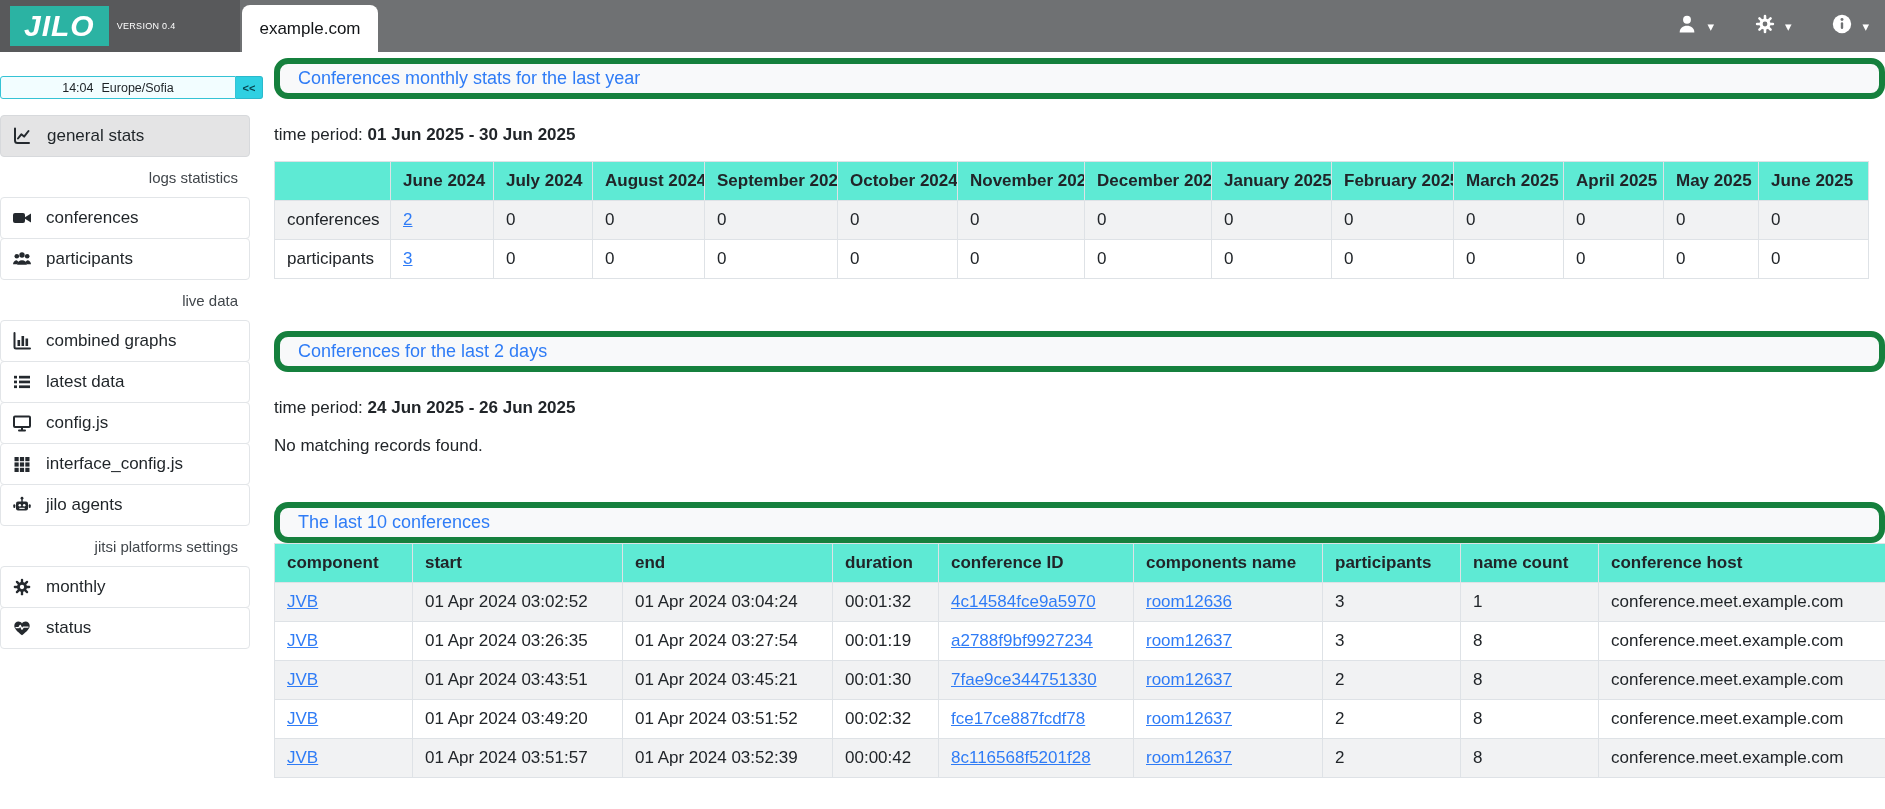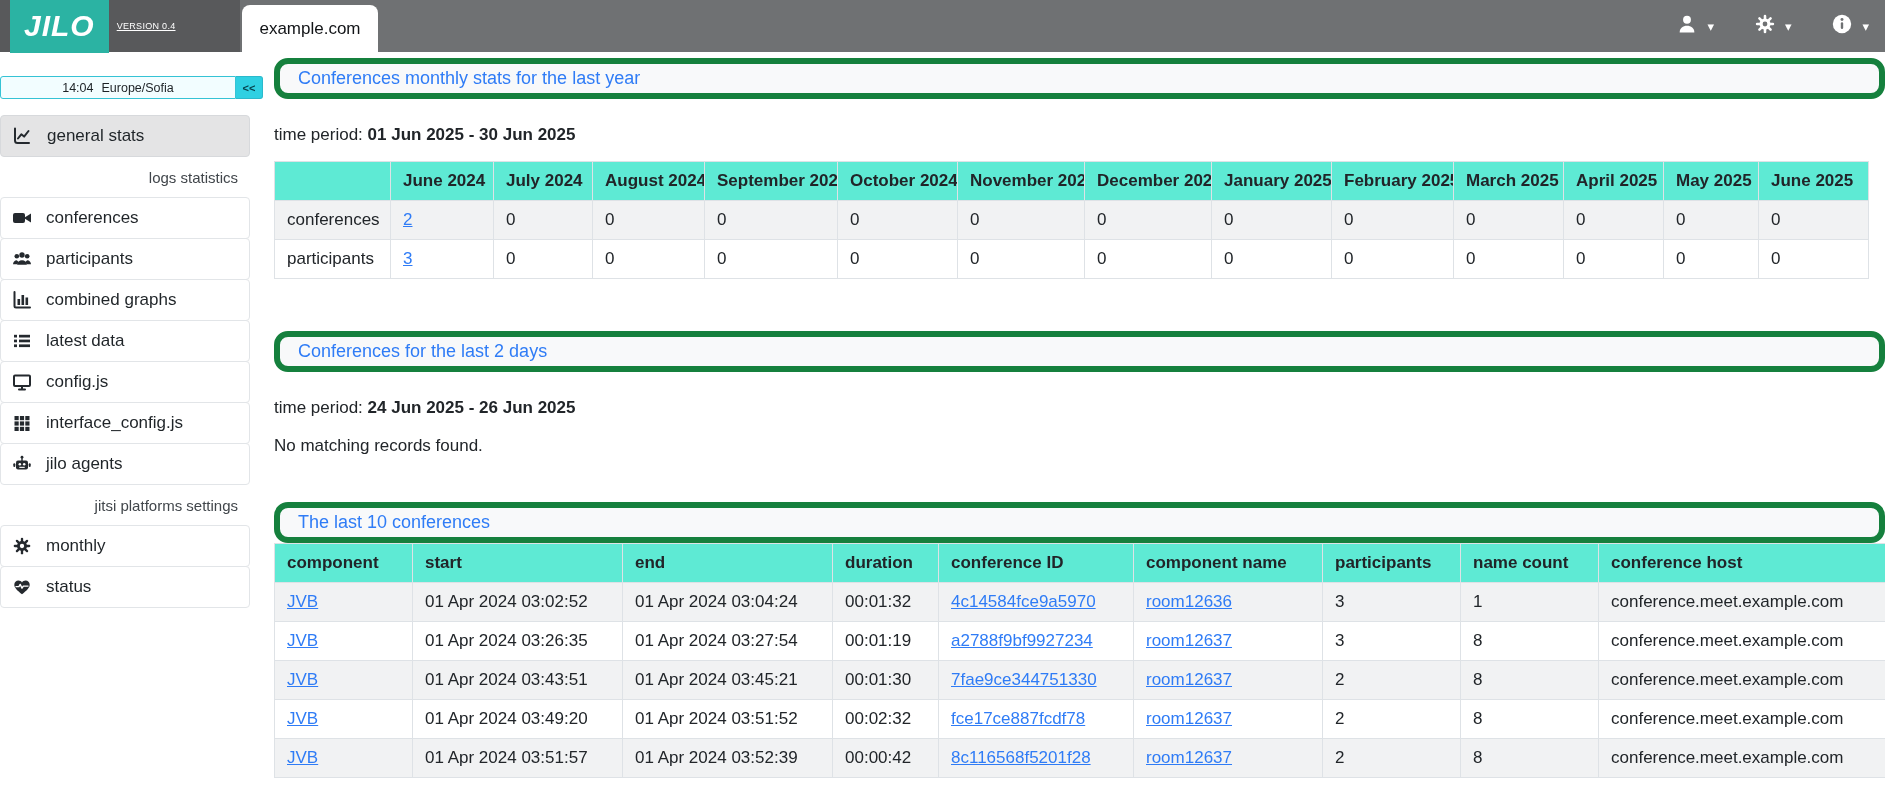--- a/index.html
+++ b/index.html
@@ -4,23 +4,23 @@
 <style>
   html,body{margin:0;padding:0;}
   body{
     width:1885px;height:809px;overflow:hidden;background:#fff;
     font-family:"Liberation Sans","DejaVu Sans",sans-serif;color:#212529;
     position:relative;
   }
   
   .topbar{position:absolute;top:0;left:0;right:0;height:52px;background:#6f7173;}
   .topbar-left{position:absolute;left:0;top:0;width:240px;height:52px;background:#58595b;display:flex;align-items:center;}
-  .logo-box{margin-left:10px;height:53px;background:#2bb3a3;color:#fff;display:flex;align-items:center;
+  .logo-box{margin-left:10px;height:40px;background:#2bb3a3;color:#fff;display:flex;align-items:center;
     padding:0 14px;font-style:italic;font-weight:bold;font-size:30px;letter-spacing:1px;}
-  .version{color:#fff;font-size:9px;margin-left:8px;letter-spacing:.3px;text-decoration:underline;}
+  .version{color:#fff;font-size:9px;margin-left:8px;letter-spacing:.3px;}
   .tab{position:absolute;left:242px;top:5px;width:136px;height:47px;background:#fff;border-radius:8px 8px 0 0;
     display:flex;align-items:center;justify-content:center;font-size:17px;color:#121417;}
   .topbar-actions{position:absolute;right:16px;top:0;height:52px;display:flex;align-items:center;gap:40px;}
   .action-group{display:flex;align-items:center;gap:9px;cursor:pointer;}
   .caret{color:#fff;font-size:13px;line-height:1;}
   
   .sidebar{position:absolute;top:52px;left:0;width:263px;}
   .clock{margin-top:24px;display:flex;height:23px;}
   .clock-box{flex:1;background:#f2fdff;border:1px solid #35c3d5;border-radius:3px 0 0 3px;
     display:flex;align-items:center;justify-content:center;gap:8px;font-size:12.5px;color:#1d2226;}
@@ -136,20 +136,21 @@
             <circle cx="15.2" cy="7.2" r="2.3"></circle>
             <circle cx="10" cy="6" r="2.7"></circle>
             <path d="M1 15.3c0-2.4 1.7-3.8 3.8-4l1.6 1.5-.9 2.5z"></path>
             <path d="M19 15.3c0-2.4-1.7-3.8-3.8-4l-1.6 1.5.9 2.5z"></path>
             <path d="M5.2 15.8c0-2.9 2.1-4.5 4.8-4.5s4.8 1.6 4.8 4.5z"></path>
           </svg>
       </span>
       <span>participants</span>
     </div>
 
+    <div class="menu-section">live data</div>
 
     <div class="menu-item">
       <span class="mi-icon">
         <svg viewBox="0 0 20 20" width="20" height="20">
             <path d="M2.5 2v14a1.5 1.5 0 0 0 1.5 1.5h14" fill="none" stroke="#24292e" stroke-width="2" stroke-linecap="round"></path>
             <g fill="#24292e">
               <rect x="5.5" y="9" width="2.6" height="6"></rect>
               <rect x="9.5" y="5" width="2.6" height="10"></rect>
               <rect x="13.5" y="7.5" width="2.6" height="7.5"></rect>
             </g>
@@ -350,21 +351,21 @@
         <col style="width:138px">
       <col style="width:297px">
     </colgroup>
     <thead>
       <tr>
         <th>component</th>
         <th>start</th>
         <th>end</th>
         <th>duration</th>
         <th>conference ID</th>
-        <th>component name</th>
+        <th>components name</th>
         <th>participants</th>
         <th>name count</th>
         <th>conference host</th>
       </tr>
     </thead>
     <tbody>
       <tr class="striped">
         <td><a class="lnk">JVB</a></td>
         <td>01 Apr 2024 03:02:52</td>
         <td>01 Apr 2024 03:04:24</td>

